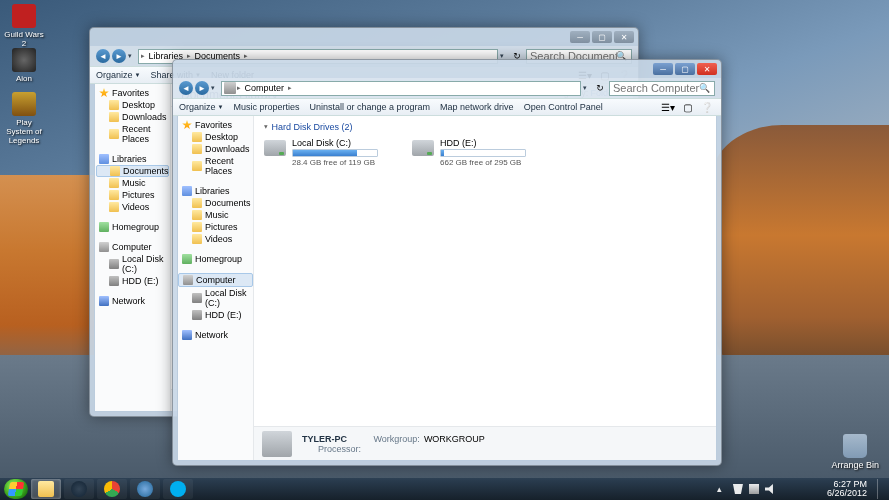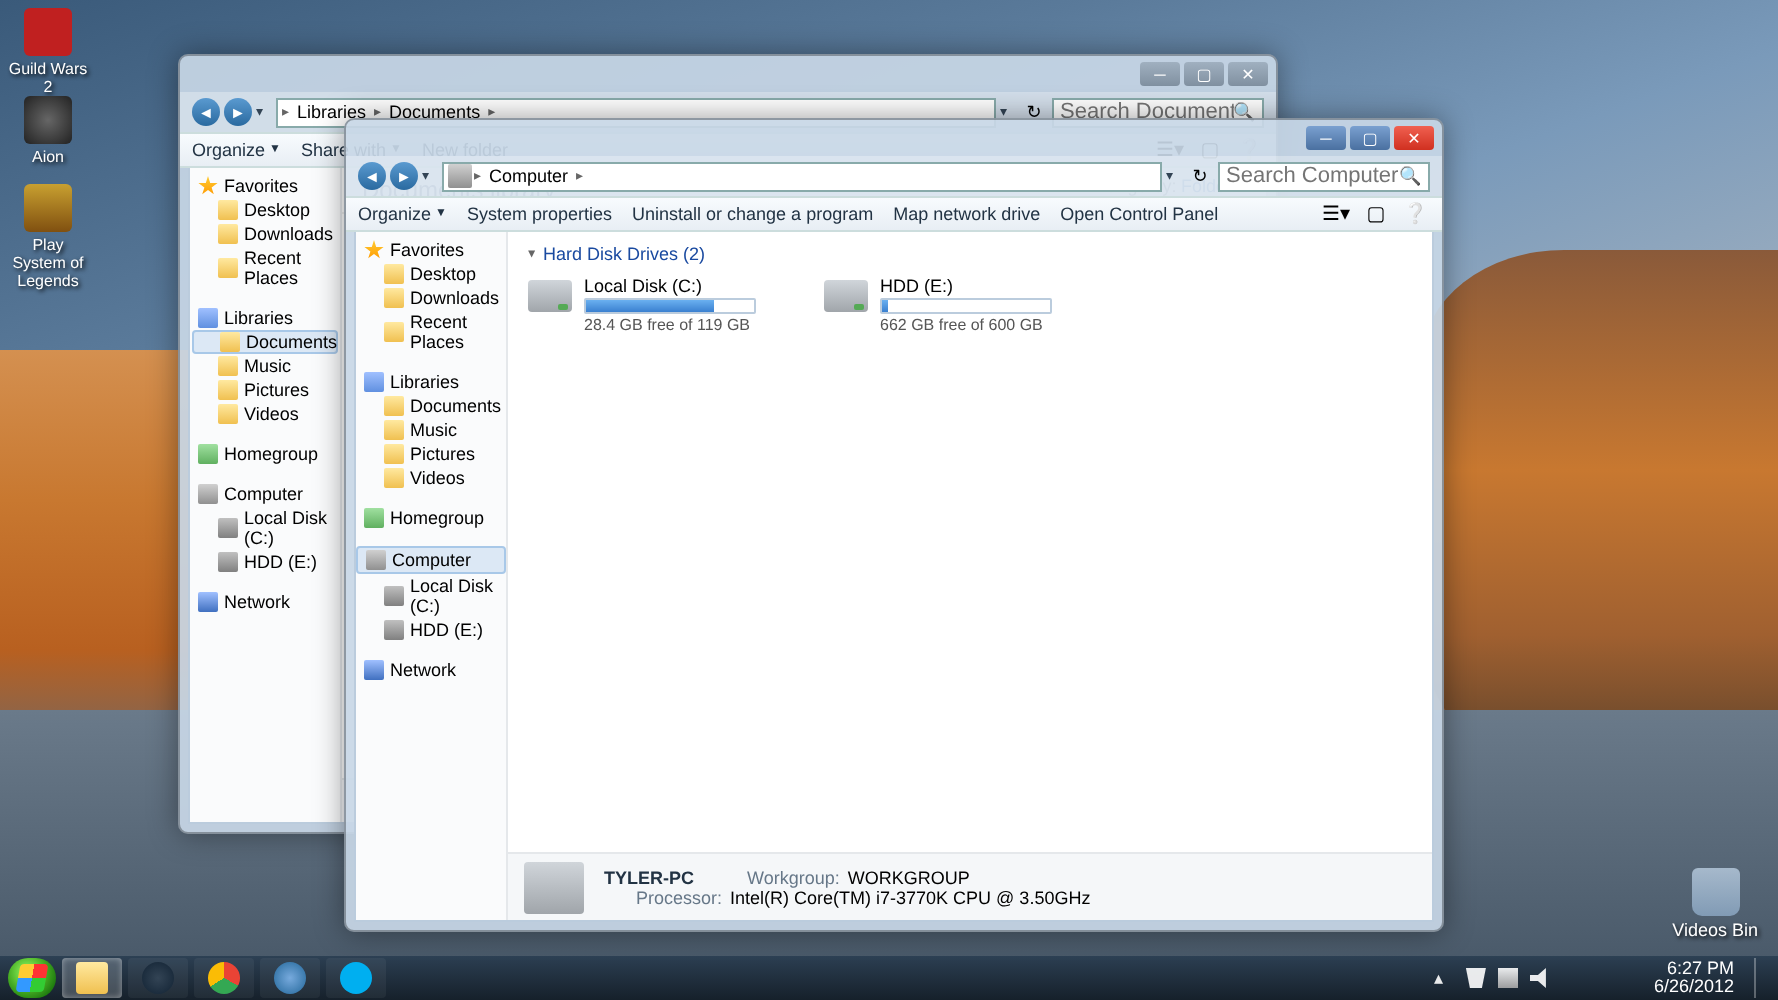--- a/index.html
+++ b/index.html
@@ -109,21 +109,21 @@
   <div class="icon-img" style="background:radial-gradient(#666,#222)"></div>
   <div class="label">Aion</div>
 </div>
 <div class="desktop-icon" style="top:92px;left:4px">
   <div class="icon-img" style="background:linear-gradient(#c8a030,#805010)"></div>
   <div class="label">Play System of Legends</div>
 </div>
 
 <div class="recycle">
   <div class="bin"></div>
-  <div>Videos Bin</div>
+  <div>Arrange Bin</div>
 </div>
 
 <div class="window" style="left:89px;top:27px;width:550px;height:390px">
   <div class="titlebar">
     <span class="title-btn title-min inactive">─</span>
     <span class="title-btn title-max inactive">▢</span>
     <span class="title-btn title-close inactive">✕</span>
   </div>
   <div class="nav-row">
     <div class="nav-btn">◄</div>
@@ -263,21 +263,21 @@
     <div class="search-box">
       <input placeholder="Search Computer" style="">
       <span style="color:#39a">🔍</span>
     </div>
   </div>
   <div class="toolbar">
     <span class="tool-item">
         <span>Organize</span>
         <span class="tool-dd">▼</span>
       </span>
-    <span class="tool-item">System properties</span>
+    <span class="tool-item">Music properties</span>
     <span class="tool-item">Uninstall or change a program</span>
     <span class="tool-item">Map network drive</span>
     <span class="tool-item">Open Control Panel</span>
     <div class="toolbar-right">
       <span class="tb-icon">☰▾</span>
       <span class="tb-icon">▢</span>
       <span class="tb-icon" style="color:#2a7ad0">❔</span>
     </div>
   </div>
   <div class="body-area">
@@ -363,32 +363,31 @@
               <div class="drive-free">28.4 GB free of 119 GB</div>
             </div>
           </div>
           <div class="drive-item">
             <div class="drive-icon"></div>
             <div class="drive-info">
               <div class="drive-name">HDD (E:)</div>
               <div class="drive-bar">
                   <div class="drive-fill" style="width:4%"></div>
                 </div>
-              <div class="drive-free">662 GB free of 600 GB</div>
+              <div class="drive-free">662 GB free of 295 GB</div>
             </div>
           </div>
         </div>
       </div>
       <div class="statusbar">
         <div class="status-img"></div>
         <div class="status-text">
           <div class="row"><span class="hostname">TYLER-PC</span>&nbsp;<span class="k">Workgroup:</span> <span>WORKGROUP</span></div>
           <div class="row">
               <span class="k">Processor:</span> 
-              <span>Intel(R) Core(TM) i7-3770K CPU @ 3.50GHz</span>
             </div>
         </div>
       </div>
     </div>
   </div>
 </div>
 
 <div class="taskbar">
   <div class="start-orb"></div>
   <div class="task-btn active">

